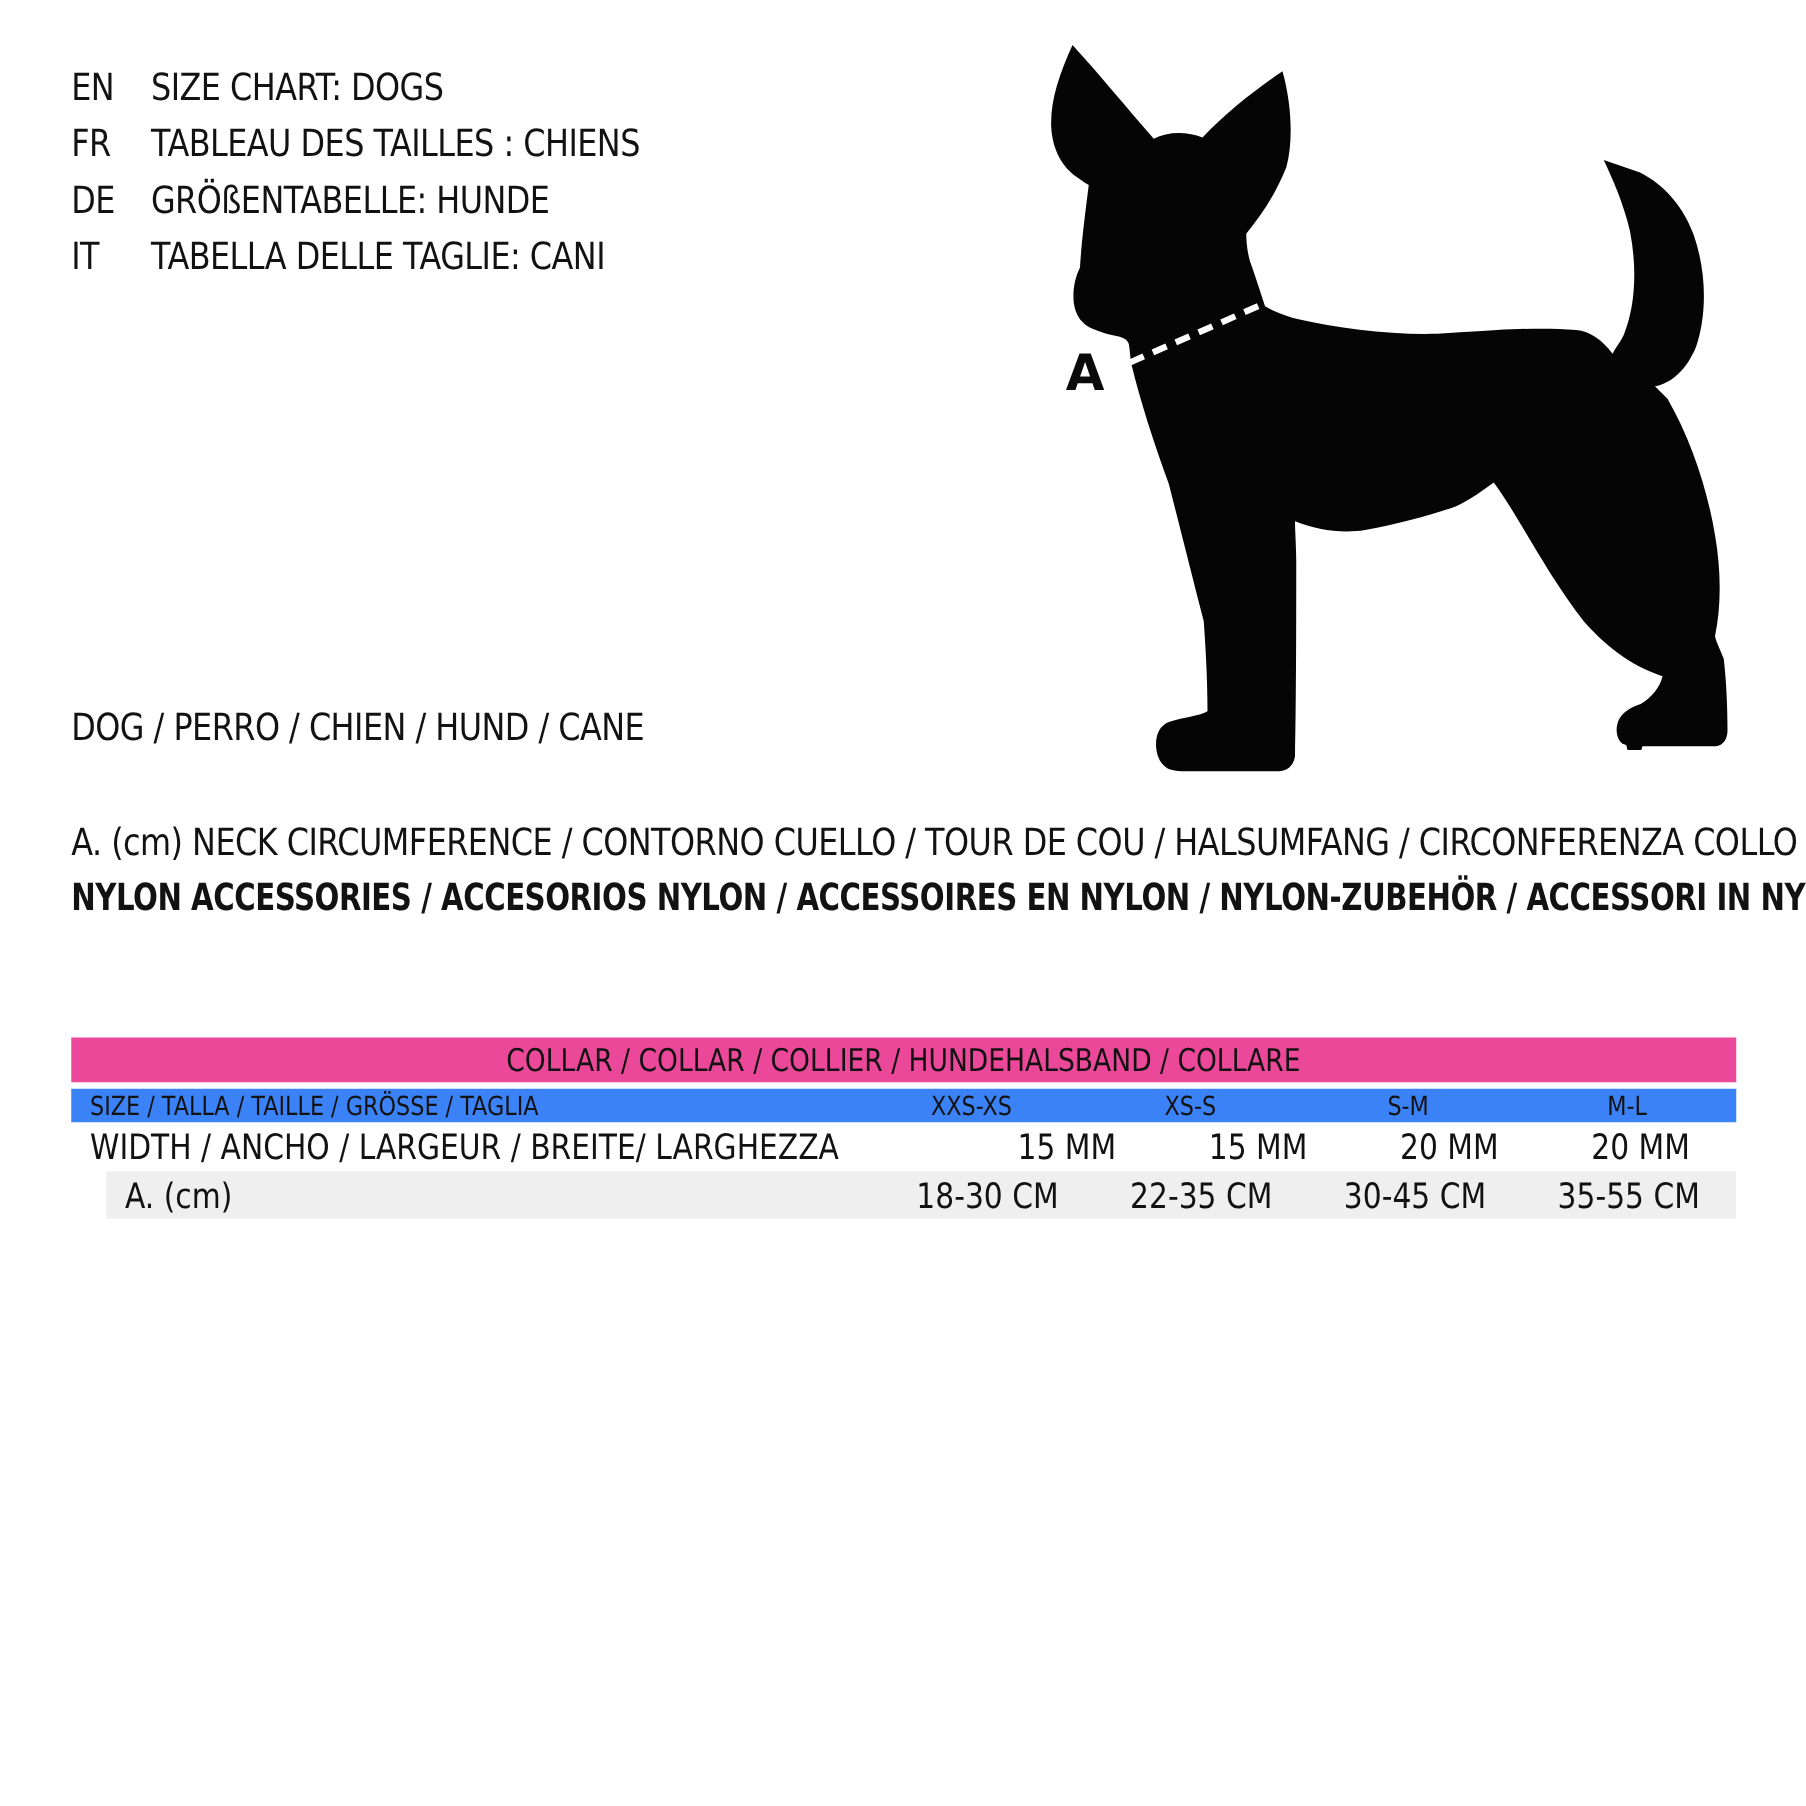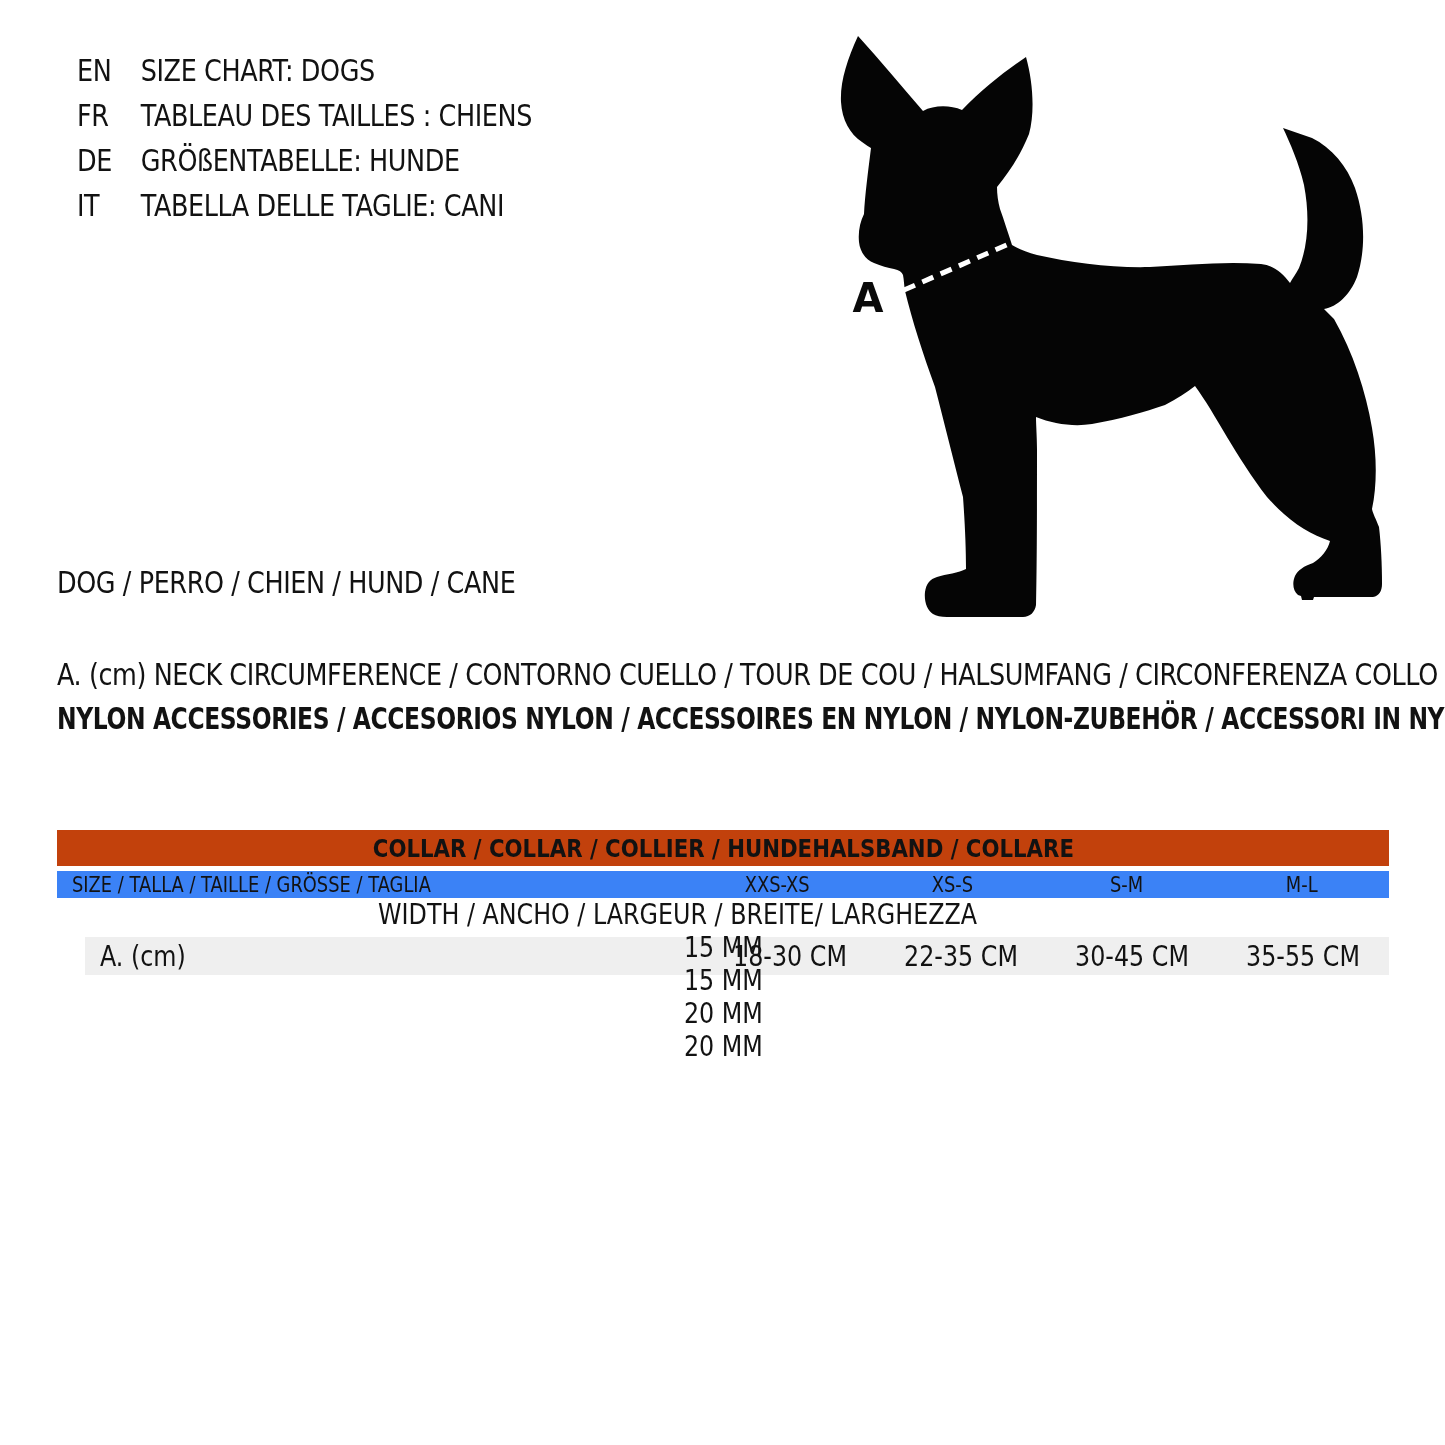--- a/index.html
+++ b/index.html
@@ -6,42 +6,42 @@
   body{
     width:1445px;height:1445px;position:relative;overflow:hidden;
     background:#ffffff;color:#121212;
     font-family:"DejaVu Sans","Liberation Sans",sans-serif;
   }
   .cond{display:inline-block;transform:scaleX(0.85);transform-origin:0 50%;white-space:nowrap;}
   .cond-c{display:inline-block;transform:scaleX(0.85);transform-origin:50% 50%;white-space:nowrap;}
   .cond-xl{display:inline-block;transform:scaleX(0.78);transform-origin:0 50%;white-space:nowrap;}
 
   
-  .lang-block{position:absolute;left:57px;top:48px;margin-left:20px;}
+  .lang-block{position:absolute;left:57px;top:48px;}
   .lang-row{height:45px;line-height:45px;font-size:30px;letter-spacing:-0.5px;}
   .lang-row .code{display:inline-block;width:75px;}
 
   
   .dog-wrap{position:absolute;left:820px;top:20px;width:600px;height:620px;}
 
   
   .dog-caption{position:absolute;left:57px;top:564px;font-size:30px;line-height:38px;letter-spacing:-0.5px;}
   .neck-note{position:absolute;left:57px;top:656px;font-size:30px;line-height:38px;letter-spacing:-0.5px;}
   .material-note{position:absolute;left:57px;top:700px;font-size:30px;line-height:38px;font-weight:bold;letter-spacing:-0.5px;}
 
   
   .size-table{position:absolute;left:57px;top:830px;width:1332px;}
-  .tbl-head{height:36px;background:#c2410c;display:flex;align-items:center;justify-content:center;
-            font-weight:bold;font-size:25px;}
+  .tbl-head{height:36px;background:#ec4899;display:flex;align-items:center;justify-content:center;
+            font-weight:normal;font-size:25px;}
   .tbl-gap{height:5px;background:#ffffff;}
   .tbl-row{display:flex;align-items:center;}
   .tbl-row .lbl{flex:0 0 47.5%;padding-left:15px;box-sizing:border-box;text-align:left;}
   .tbl-row .val{flex:1 1 0;text-align:center;}
   .row-size{height:27px;background:#3b82f6;font-size:21px;}
-  .row-width{height:39px;background:#FFFFFF;font-size:28px;flex-direction:column;}
+  .row-width{height:39px;background:#FFFFFF;font-size:28px;}
   .row-neck{height:38px;background:#EFEFEF;font-size:28px;margin-left:28px;}
 </style>
 </head>
 <body>
 
 <div class="lang-block">
   <div class="lang-row"><span class="cond"><span class="code">EN</span><span>SIZE CHART: DOGS</span></span></div>
   <div class="lang-row"><span class="cond"><span class="code">FR</span><span>TABLEAU DES TAILLES : CHIENS</span></span></div>
   <div class="lang-row"><span class="cond"><span class="code">DE</span><span>GRÖßENTABELLE: HUNDE</span></span></div>
   <div class="lang-row"><span class="cond"><span class="code">IT</span><span>TABELLA DELLE TAGLIE: CANI</span></span></div>

